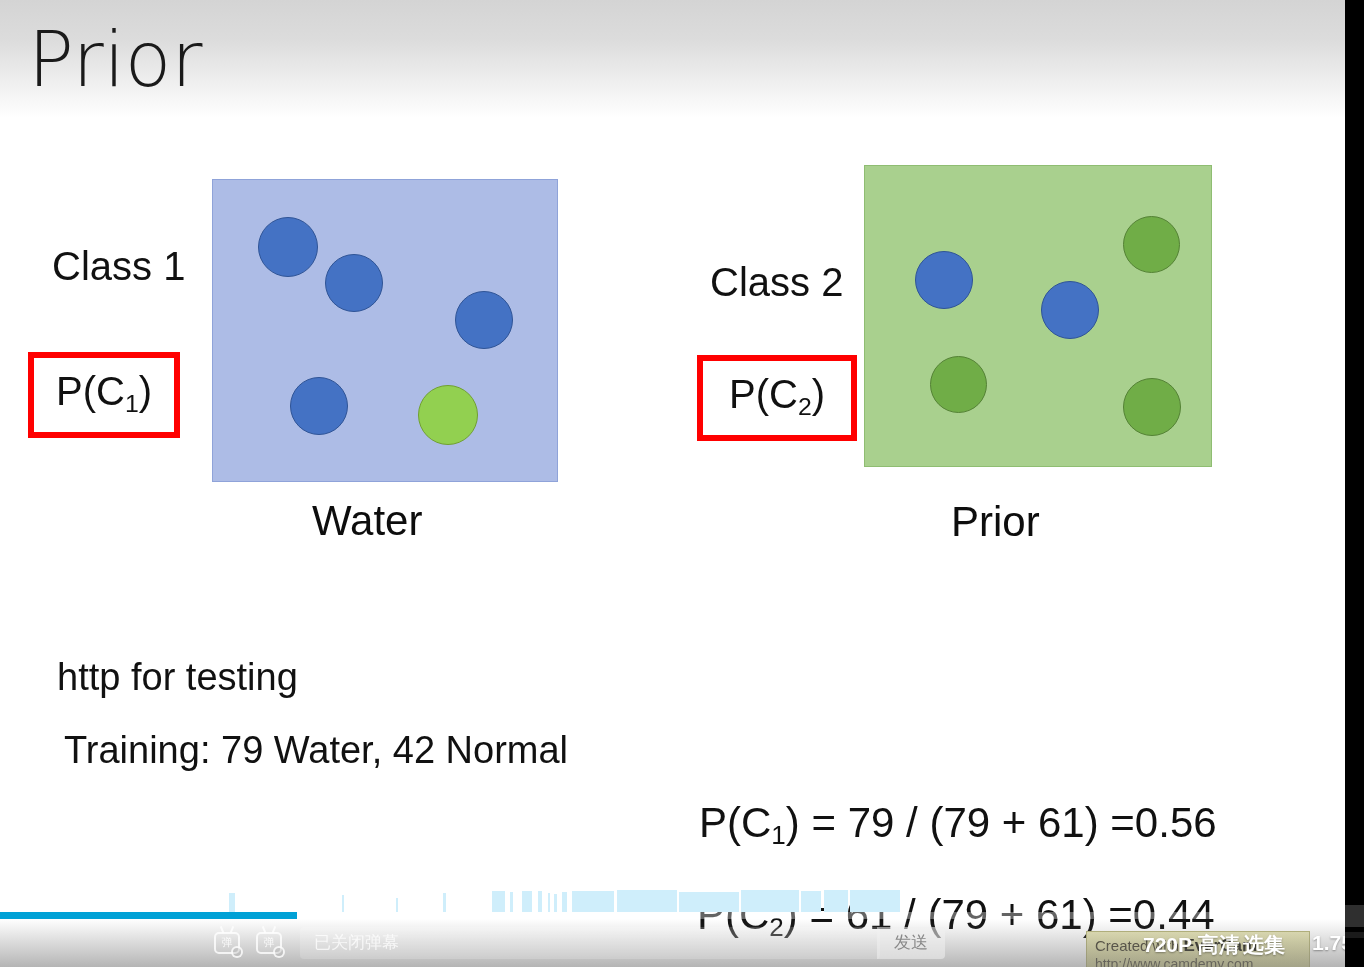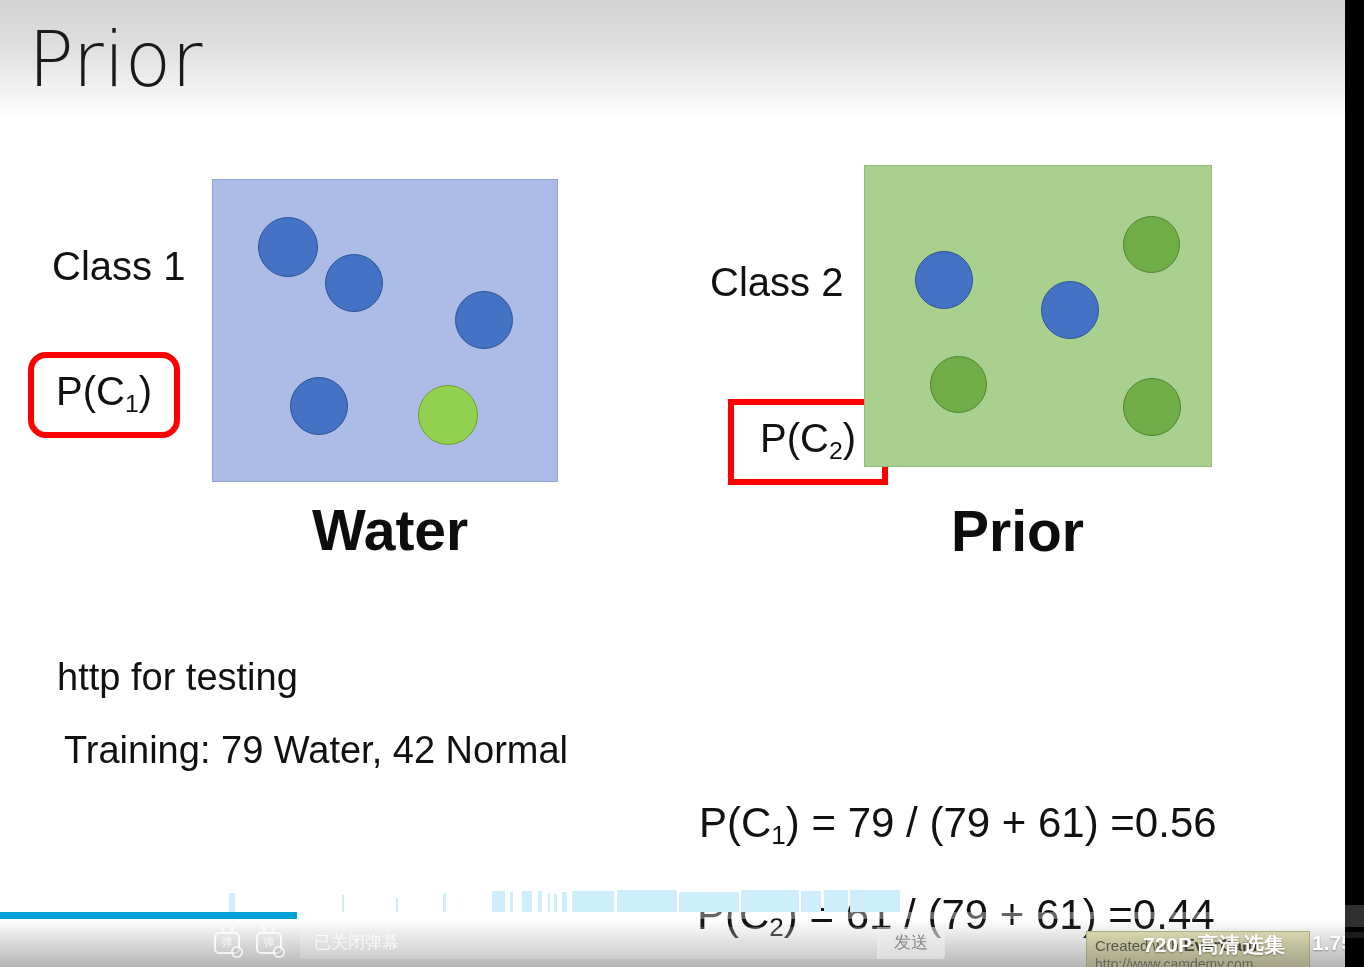--- a/index.html
+++ b/index.html
@@ -52,22 +52,22 @@
   
   .red-box {
     position: absolute;
     border: 6px solid #ff0000;
     background: #ffffff;
     box-sizing: border-box;
     display: flex;
     align-items: center;
     justify-content: center;
   }
-  #prior-box-1 { left: 28px;  top: 352px; width: 152px; height: 86px; border-radius: 18px; }
-  #prior-box-2 { left: 728px; top: 355px; width: 160px; height: 86px; margin-top: 44px; }
+  #prior-box-1 { left: 28px;  top: 352px; width: 152px; height: 86px; }
+  #prior-box-2 { left: 697px; top: 355px; width: 160px; height: 86px; }
 
   .prior-formula {
     font-size: 40px;
     color: #111;
     white-space: nowrap;
     line-height: 1;
     padding-bottom: 2px;
   }
   .prior-formula sub {
     font-size: 0.62em;
@@ -95,22 +95,22 @@
     border-radius: 50%;
     box-sizing: border-box;
   }
   .dot-blue  { background: #4472c4; border: 1px solid #2f5496; }
   .dot-green { background: #70ad47; border: 1px solid #548235; }
   .dot-ltgreen { background: #92d050; border: 1px solid #70a030; }
 
   
   .box-caption {
     position: absolute;
-    font-size: 57px;
-    font-weight: bold;
+    font-size: 42px;
+    font-weight: normal;
     color: #0d0d0d;
     font-family: "Liberation Sans", sans-serif;
     white-space: nowrap;
   }
   #water-caption  { left: 312px; top: 497px; }
   #normal-caption { left: 951px; top: 498px; }
 
   
   .body-text {
     position: absolute;

